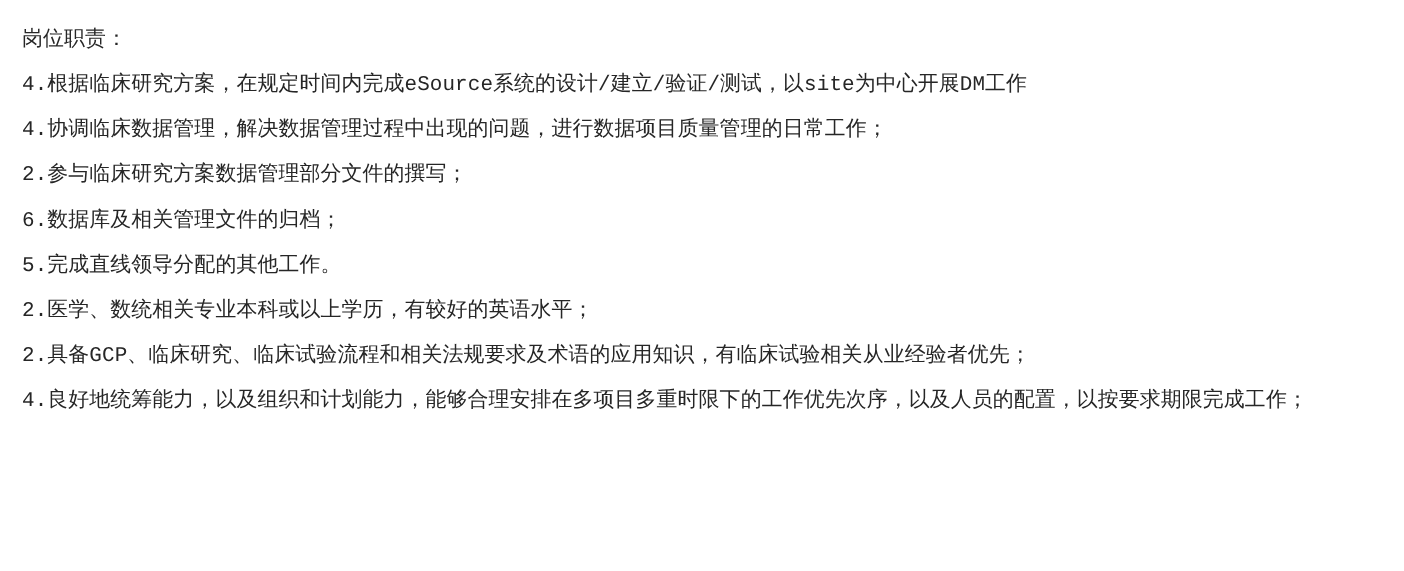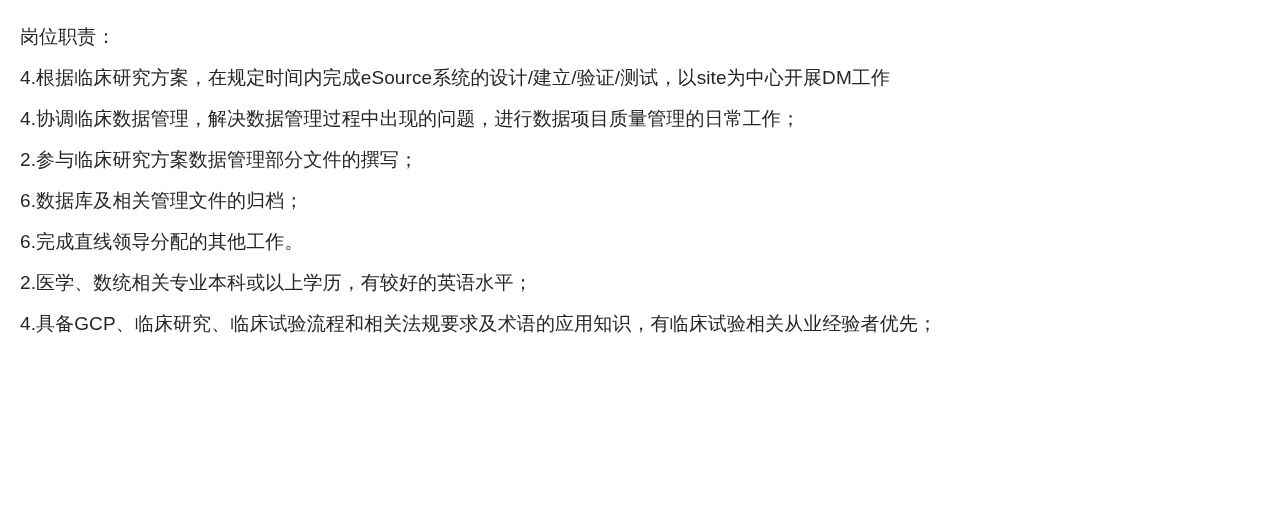--- a/index.html
+++ b/index.html
@@ -13,20 +13,21 @@
     font-family: "Liberation Sans", "DejaVu Sans", sans-serif;
     color: #262626;
     overflow: hidden;
   }
   .page {
     position: relative;
     width: 1276px;
     height: 519px;
     box-sizing: border-box;
     padding: 16px 20px 0 20px;
+    font-family: Liberation Mono, monospace;
   }
   .doc-line {
     font-size: 19px;
     line-height: 41px;
     letter-spacing: 0.1px;
     color: #262626;
     white-space: pre-wrap;
     word-break: break-word;
   }
   .doc-line.heading {
@@ -36,18 +37,19 @@
 </head>
 <body>
 
 <div class="page">
 
   <div class="doc-line heading">岗位职责：</div>
   <div class="doc-line">4.根据临床研究方案，在规定时间内完成eSource系统的设计/建立/验证/测试，以site为中心开展DM工作</div>
   <div class="doc-line">4.协调临床数据管理，解决数据管理过程中出现的问题，进行数据项目质量管理的日常工作；</div>
   <div class="doc-line">2.参与临床研究方案数据管理部分文件的撰写；</div>
   <div class="doc-line">6.数据库及相关管理文件的归档；</div>
-  <div class="doc-line">6.完成直线领导分配的其他工作。</div>
+  <div class="doc-line">5.完成直线领导分配的其他工作。</div>
 
   <div class="doc-line">2.医学、数统相关专业本科或以上学历，有较好的英语水平；</div>
-  <div class="doc-line">4.具备GCP、临床研究、临床试验流程和相关法规要求及术语的应用知识，有临床试验相关从业经验者优先；</div>
+  <div class="doc-line">2.具备GCP、临床研究、临床试验流程和相关法规要求及术语的应用知识，有临床试验相关从业经验者优先；</div>
+  <div class="doc-line">4.良好地统筹能力，以及组织和计划能力，能够合理安排在多项目多重时限下的工作优先次序，以及人员的配置，以按要求期限完成工作；</div>
 
 </div>
 
 </body></html>

